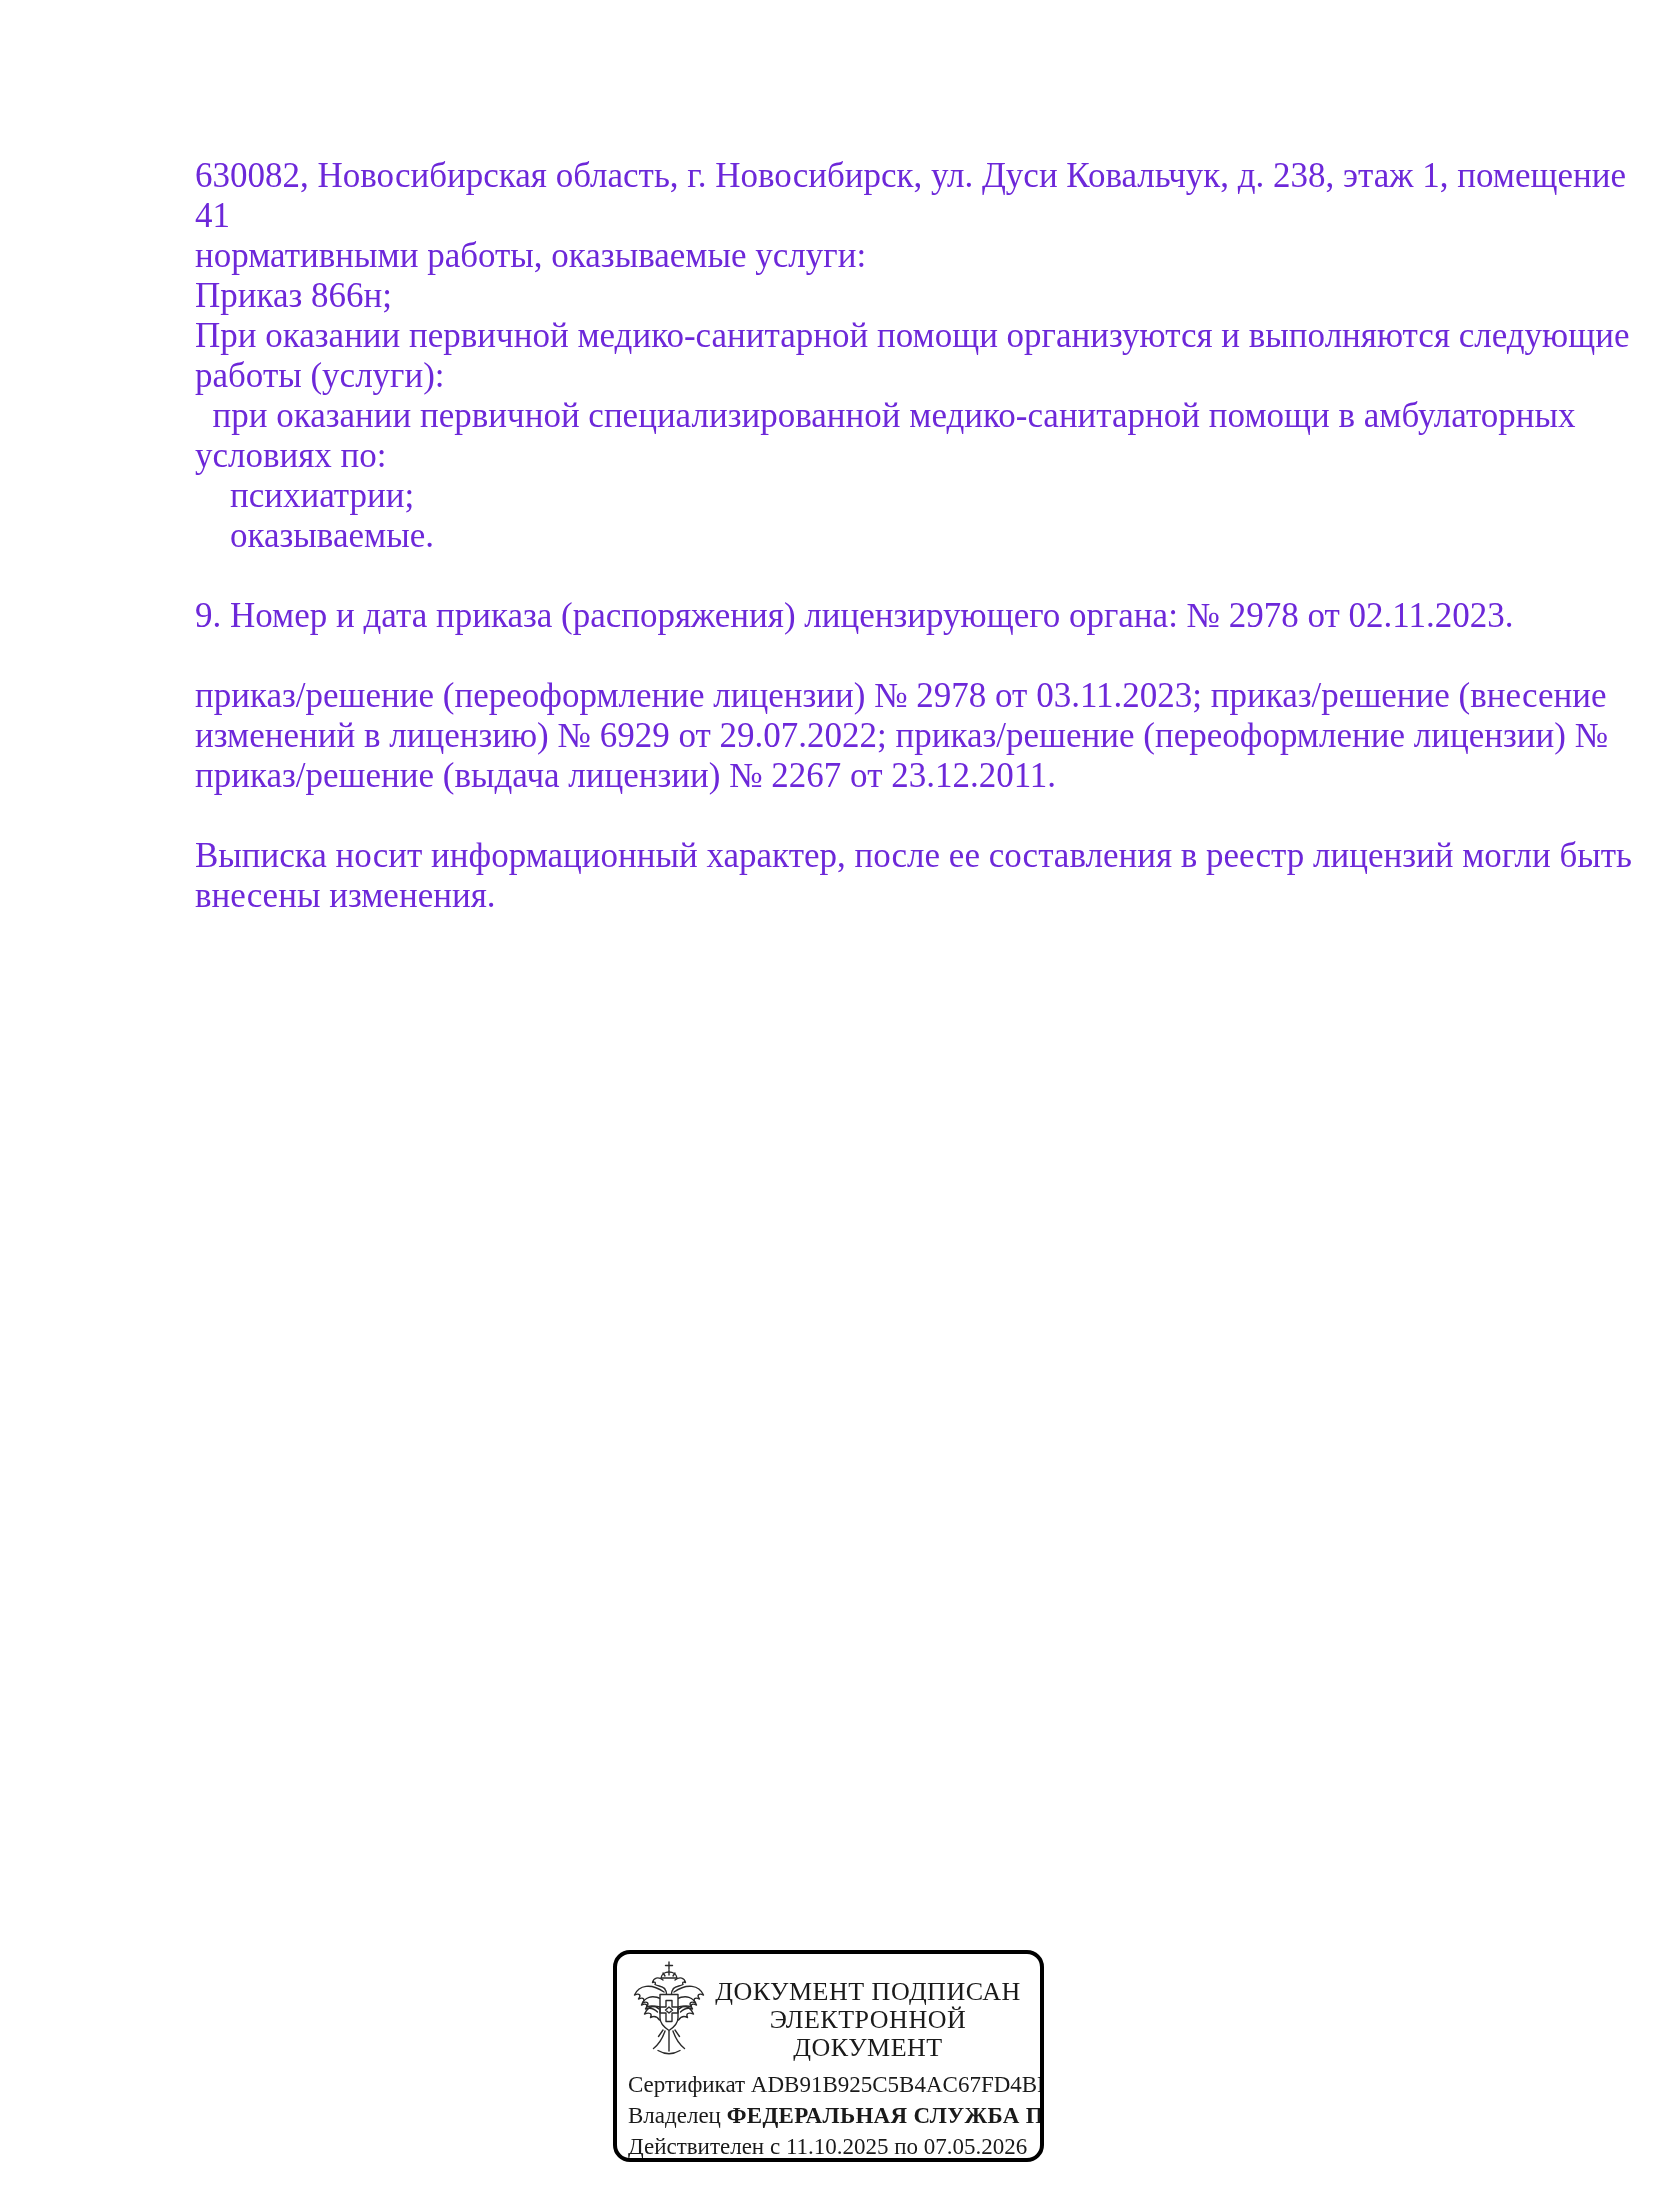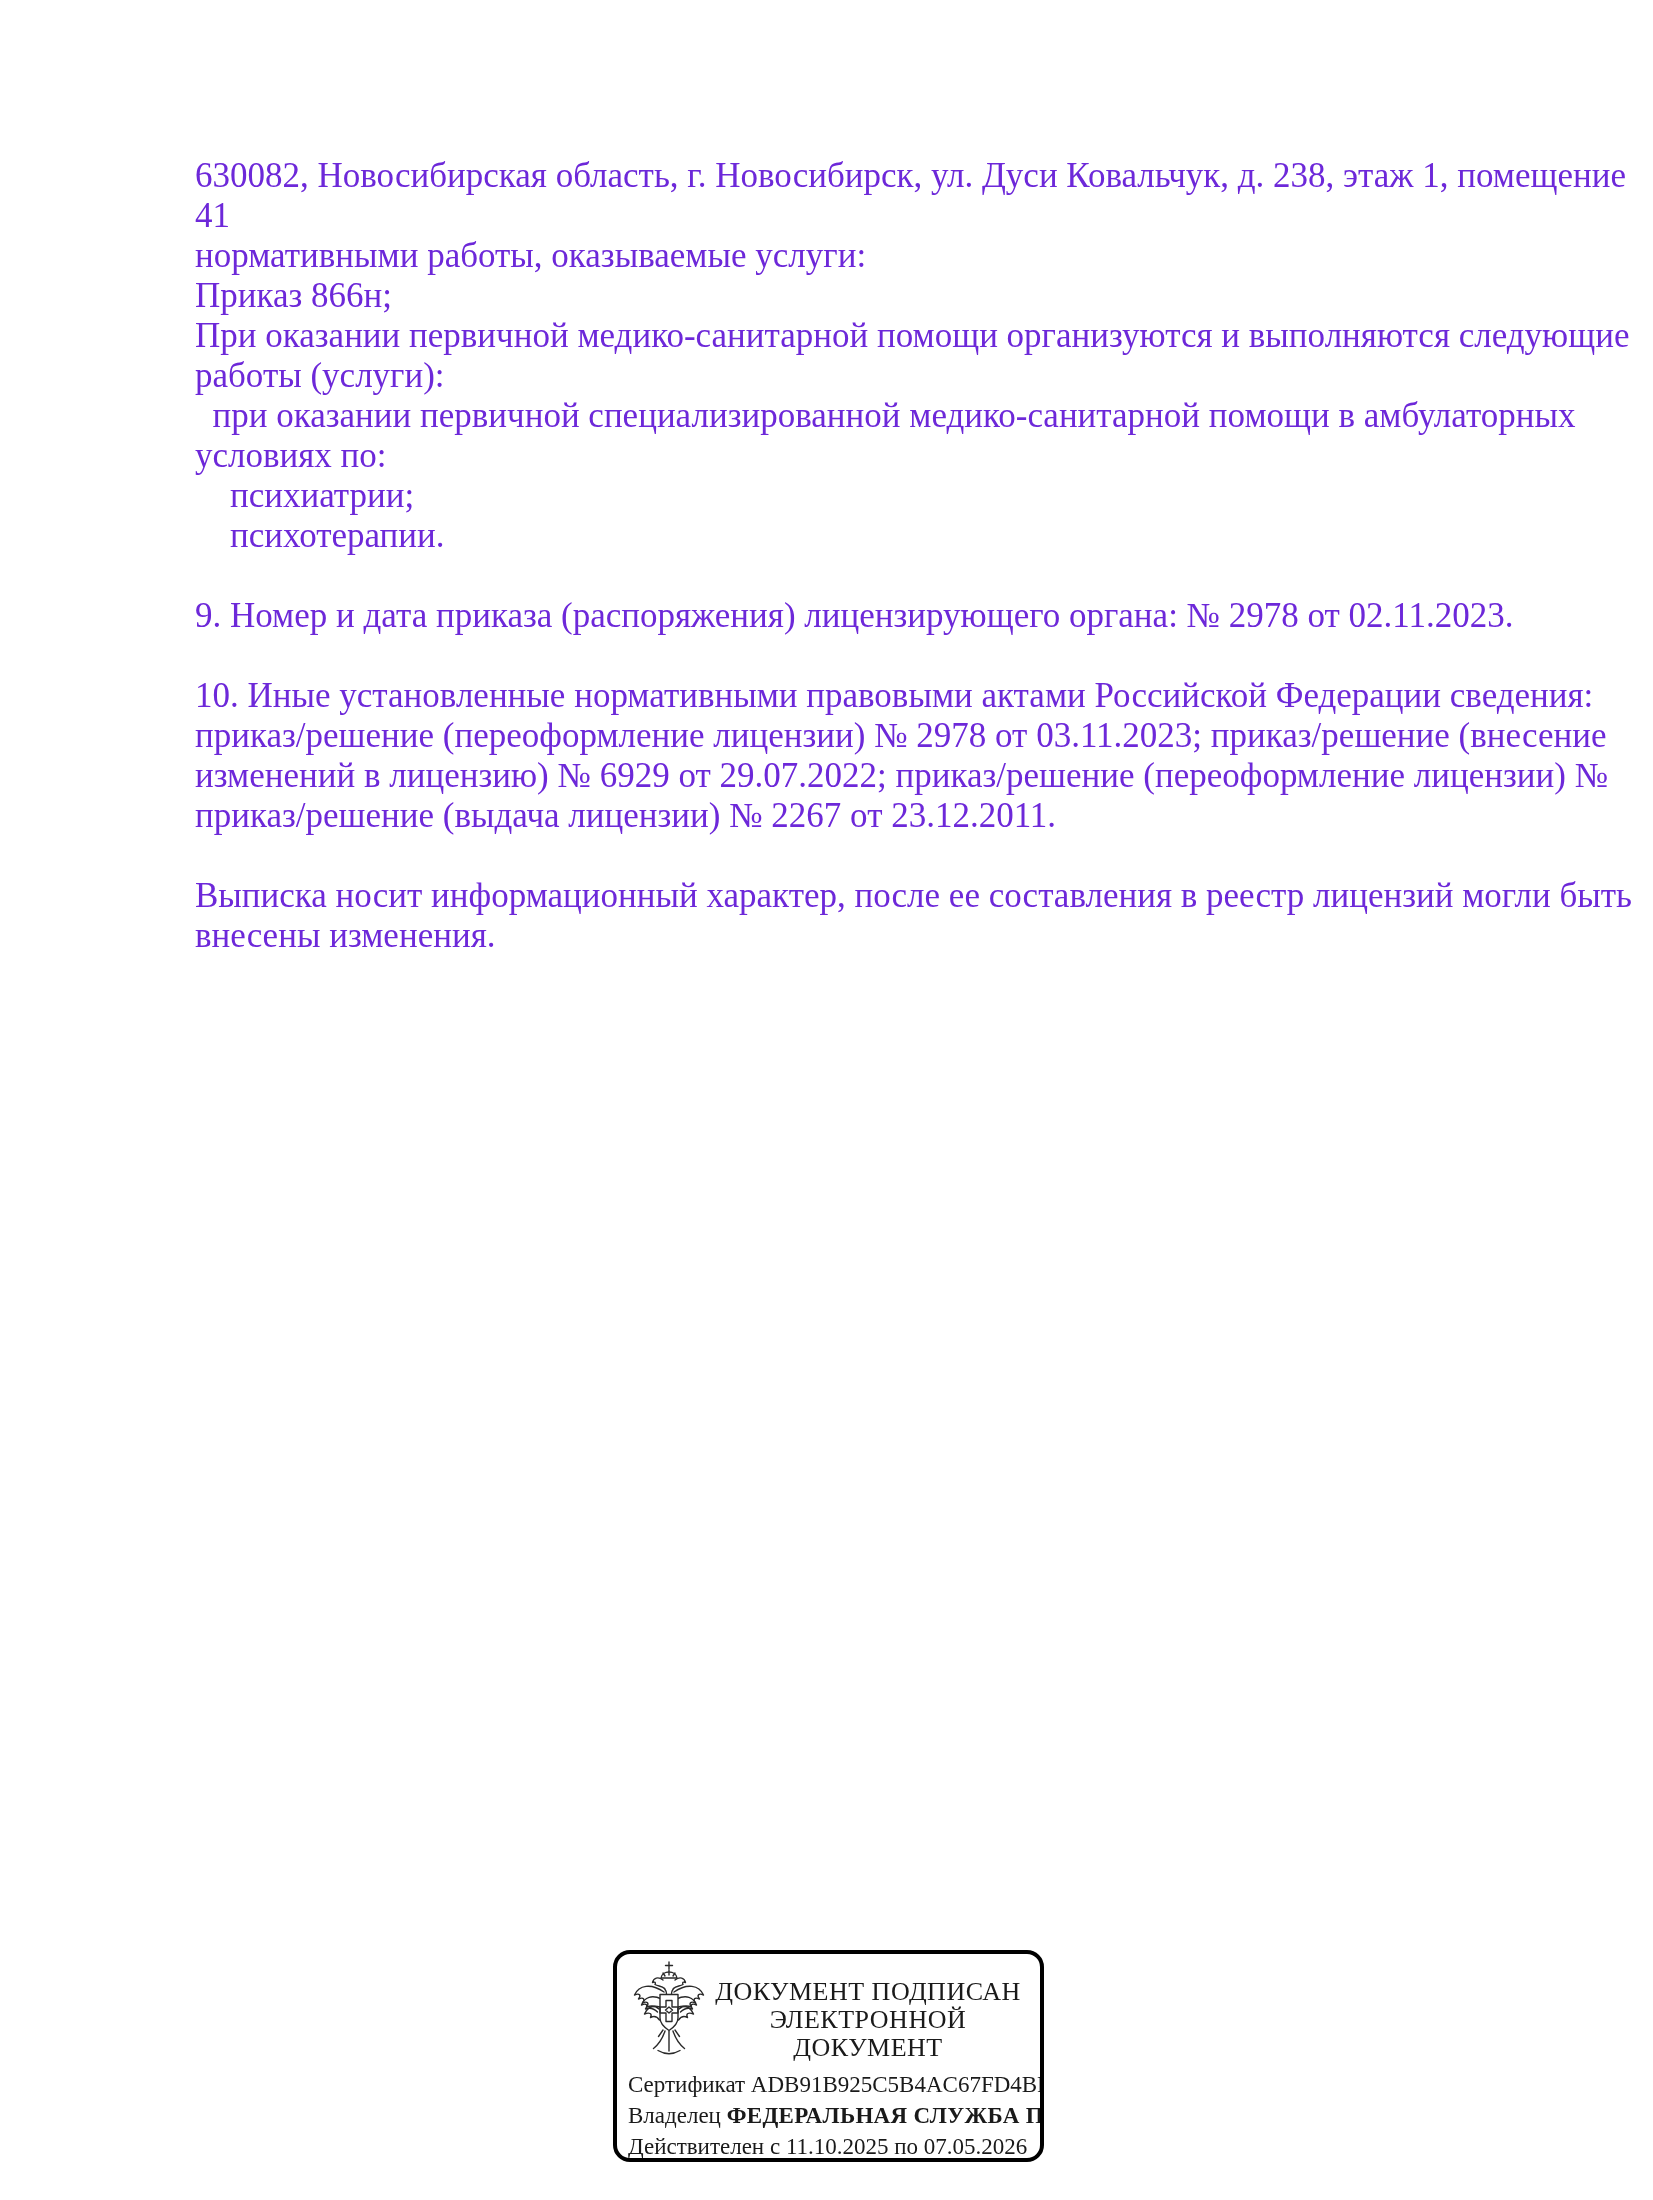--- a/index.html
+++ b/index.html
@@ -73,25 +73,24 @@
   <div class="doc-body">
       <div class="line">630082, Новосибирская область, г. Новосибирск, ул. Дуси Ковальчук, д. 238, этаж 1, помещение</div>
       <div class="line">41</div>
       <div class="line">нормативными работы, оказываемые услуги:</div>
       <div class="line">Приказ 866н;</div>
       <div class="line">При оказании первичной медико-санитарной помощи организуются и выполняются следующие</div>
       <div class="line">работы (услуги):</div>
       <div class="line">  при оказании первичной специализированной медико-санитарной помощи в амбулаторных</div>
       <div class="line">условиях по:</div>
       <div class="line">    психиатрии;</div>
-      <div class="line">    психотерапии.</div>
+      <div class="line">    оказываемые.</div>
       <div class="line"></div>
       <div class="line">9. Номер и дата приказа (распоряжения) лицензирующего органа: № 2978 от 02.11.2023.</div>
       <div class="line"></div>
-      <div class="line">10. Иные установленные нормативными правовыми актами Российской Федерации сведения:</div>
       <div class="line">приказ/решение (переоформление лицензии) № 2978 от 03.11.2023; приказ/решение (внесение</div>
       <div class="line">изменений в лицензию) № 6929 от 29.07.2022; приказ/решение (переоформление лицензии) №</div>
       <div class="line">приказ/решение (выдача лицензии) № 2267 от 23.12.2011.</div>
       <div class="line"></div>
       <div class="line">Выписка носит информационный характер, после ее составления в реестр лицензий могли быть</div>
       <div class="line">внесены изменения.</div>
     </div>
 
   <div class="stamp">
 

